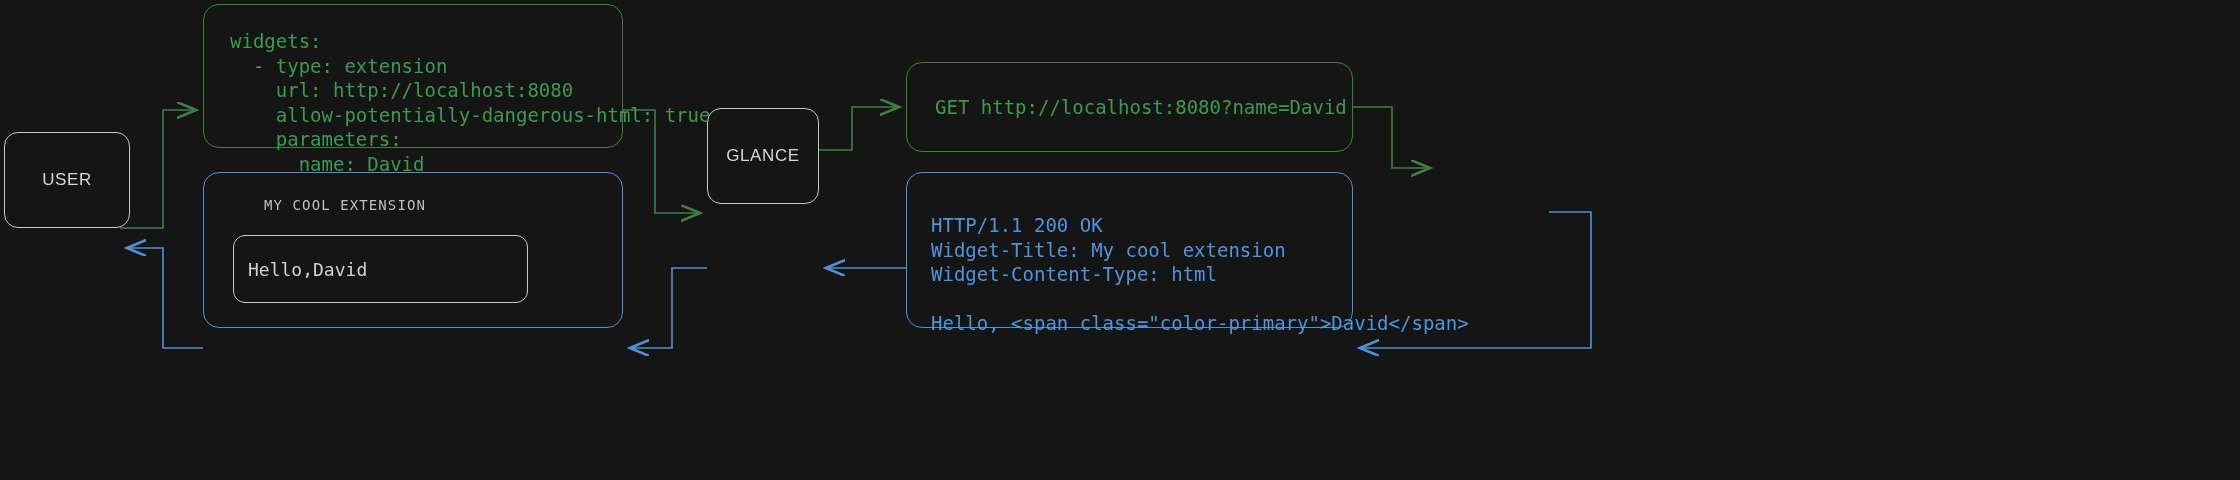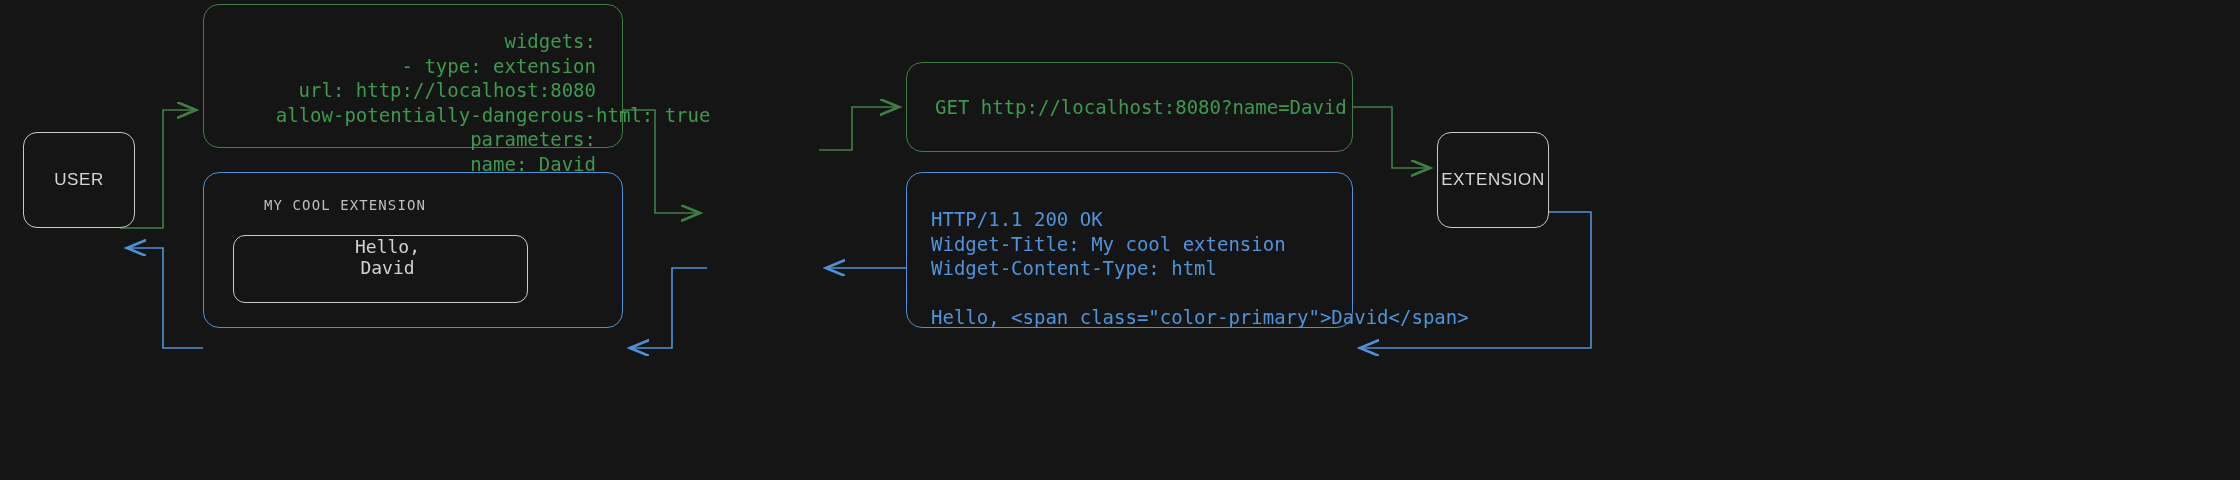--- a/index.html
+++ b/index.html
@@ -44,21 +44,20 @@
   }
   .panel {
     position: absolute;
     box-sizing: border-box;
     border-radius: 16px;
     background: #151515;
     padding: 18px 26px;
   }
   .panel.green {
     border: 1.5px solid #3f7f46;
-    text-align: right;
   }
   .panel.blue {
     border: 1.5px solid #4f91d8;
   }
   .code {
     font-family: "DejaVu Sans Mono", monospace;
     font-size: 19px;
     line-height: 24.5px;
     white-space: pre;
     margin: 0;
@@ -91,36 +90,35 @@
     left: 29px;
     top: 62px;
     width: 295px;
     height: 68px;
     box-sizing: border-box;
     border: 1.5px solid #c9c9c9;
     border-radius: 12px;
     display: flex;
     align-items: center;
     padding-left: 14px;
-    flex-direction: column;
   }
   #widget-body .line {
     font-family: "DejaVu Sans Mono", monospace;
     font-size: 18px;
     color: #d2d2d2;
   }
   .accent-name { color: #e8622c; }
 
   #resp-panel {
     left: 906px; top: 172px; width: 447px; height: 156px;
     padding: 16px 24px;
   }
-  #resp-panel .code { margin-top: 18px; }
+  #resp-panel .code { margin-top: 24px; }
 
-  #user-node { left: 23px; top: 132px; width: 112px; height: 96px; }
+  #user-node { left: 4px; top: 132px; width: 126px; height: 96px; }
   #glance-node { left: 707px; top: 108px; width: 112px; height: 96px; }
   #ext-node { left: 1437px; top: 132px; width: 112px; height: 96px; }
 </style>
 </head>
 <body>
 
 <div class="stage">
 
   <svg class="wires" viewBox="0 0 2240 480">
     <defs>
@@ -144,24 +142,24 @@
       <path d="M906,268 L862,268 L862,268 L826,268"></path>
       <path d="M707,268 L672,268 L672,348 L630,348"></path>
       <path d="M203,348 L163,348 L163,248 L127,248"></path>
     </g>
   </svg>
 
   <div class="node" id="user-node">
     <span class="node-label">USER</span>
   </div>
 
+  <div class="node" id="glance-node">
+    <span class="node-label">GLANCE</span>
+  </div>
 
-  <div class="node" id="ext-node">
-    <span class="node-label">EXTENSION</span>
-  </div>
 
   <div class="panel green" id="yaml-panel">
     <pre class="code green">widgets:
   - type: extension
     url: http://localhost:8080
     allow-potentially-dangerous-html: true
     parameters:
       name: David</pre>
   </div>
 

